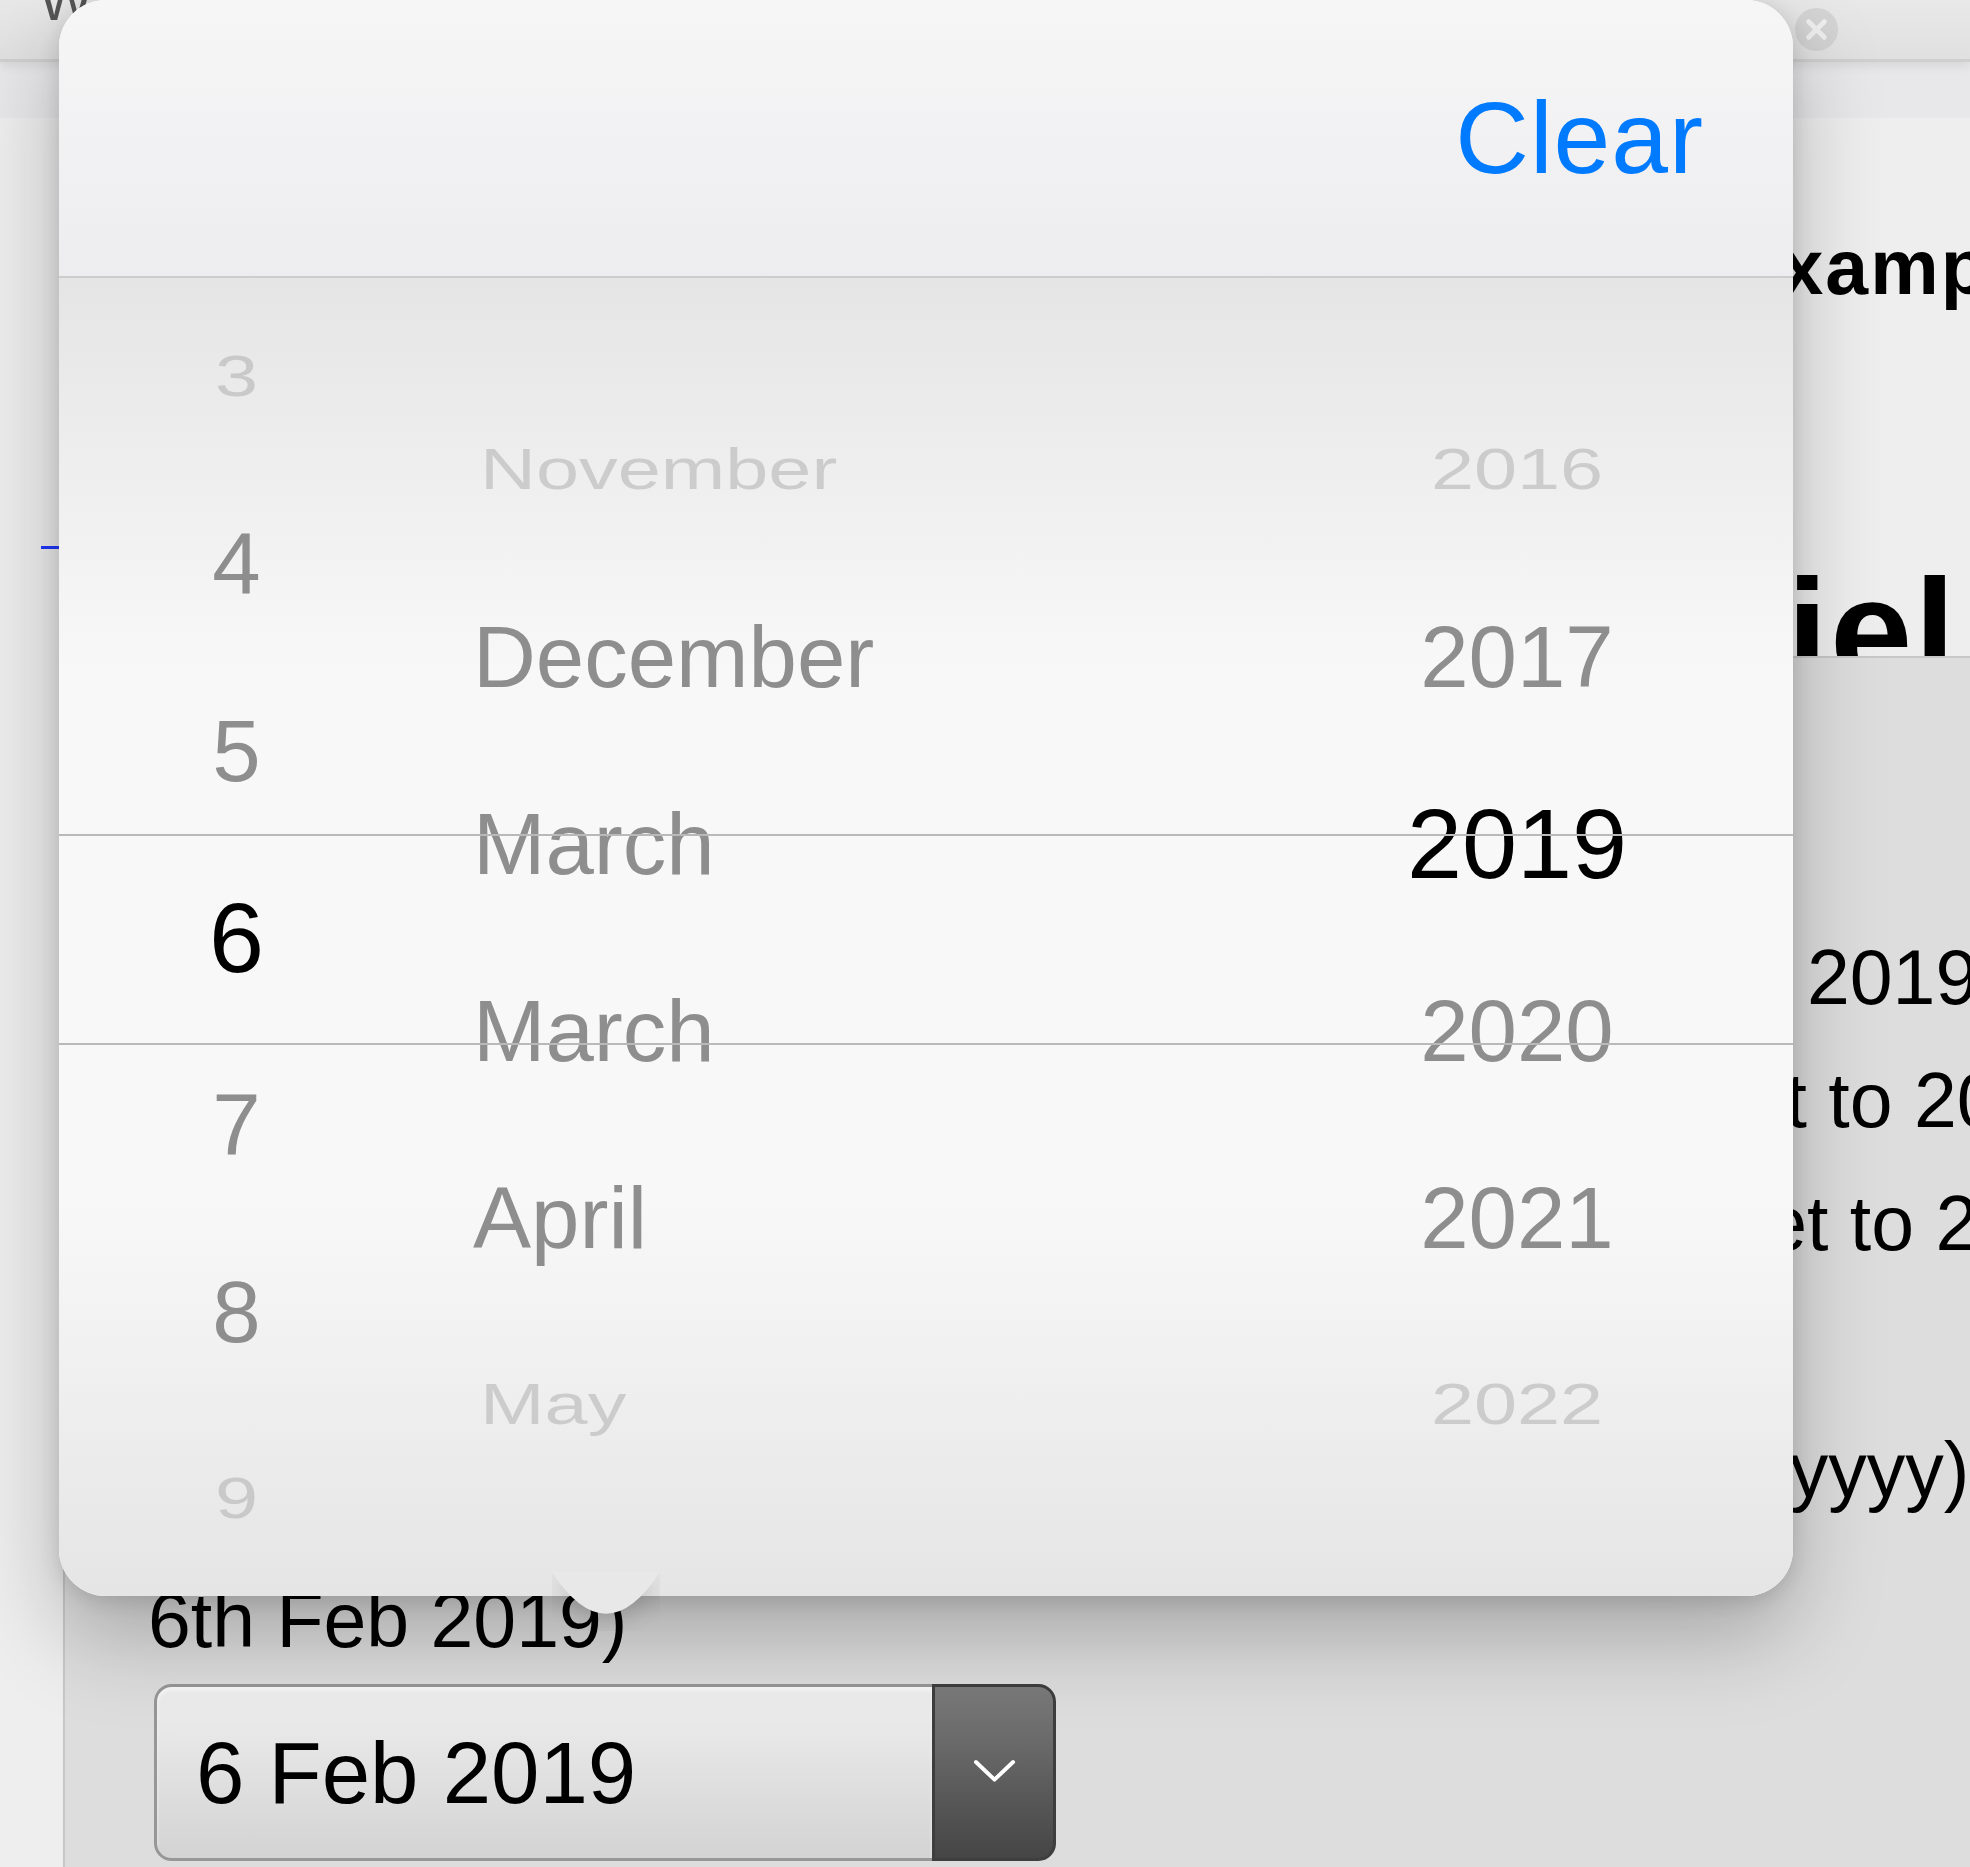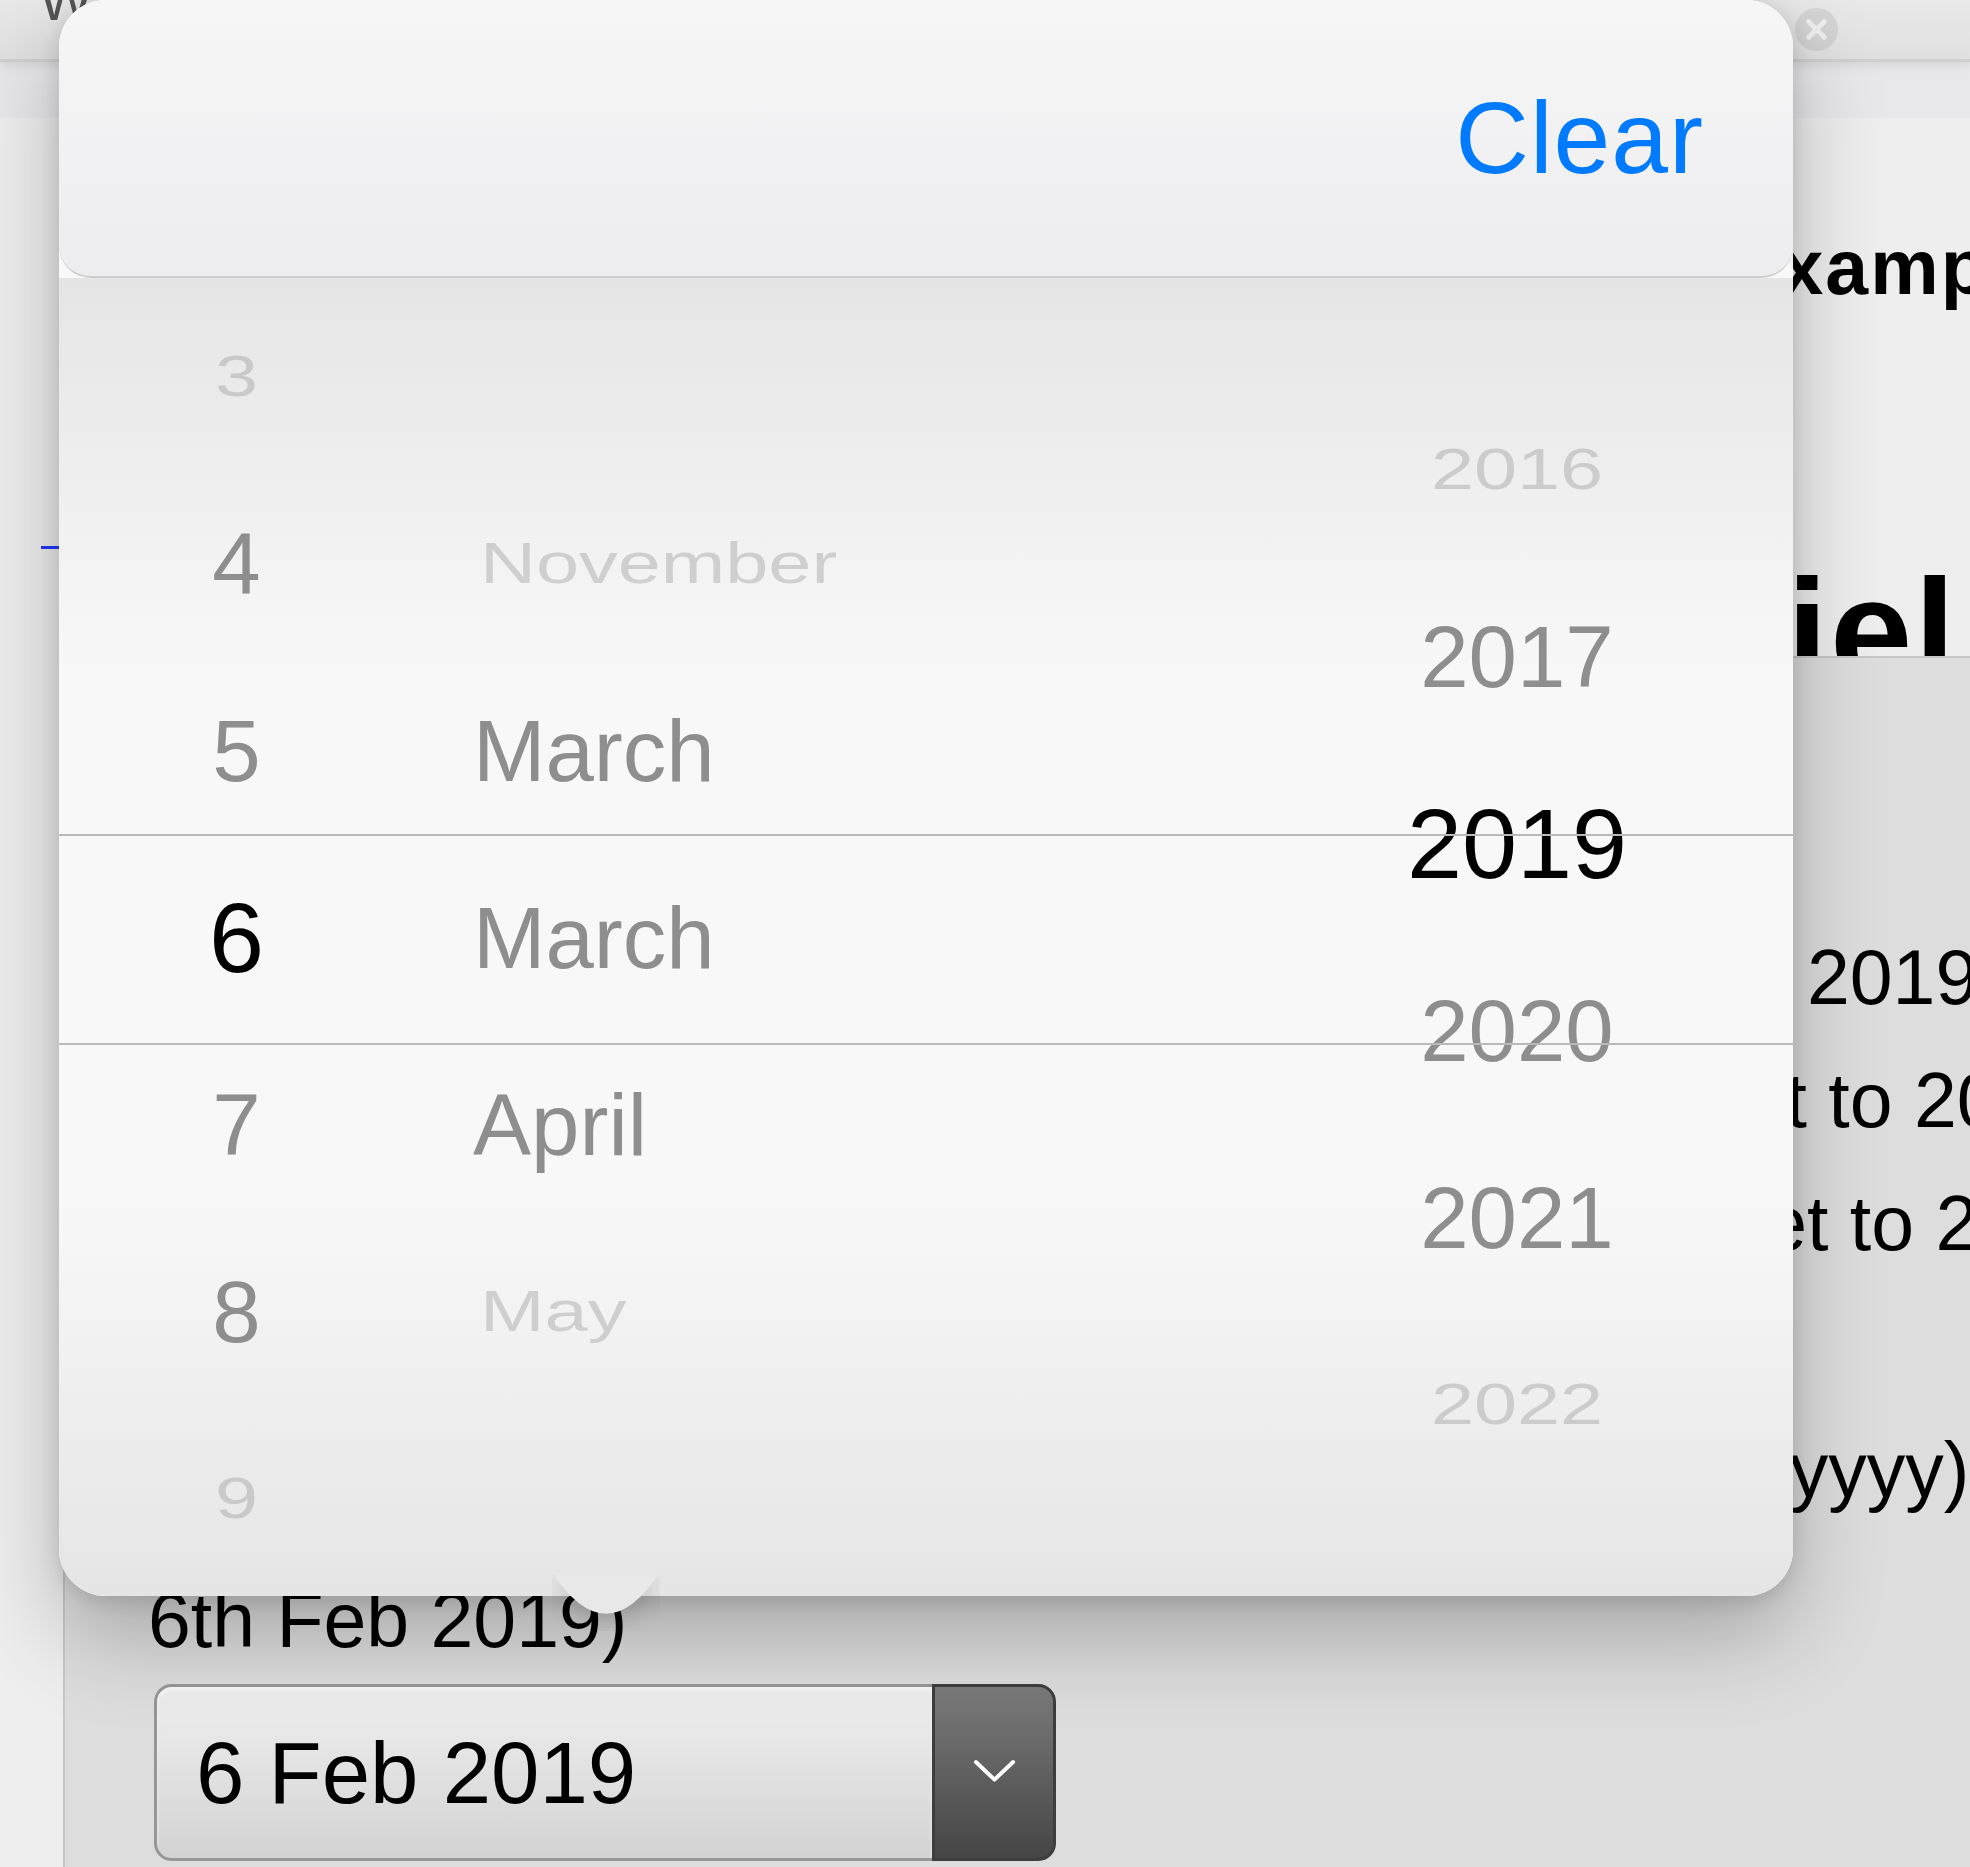--- a/index.html
+++ b/index.html
@@ -151,21 +151,20 @@
   }
 
   .picker-toolbar {
     height: 276px;
     border-bottom: 2px solid #cdcdcd;
     display: flex;
     justify-content: flex-end;
     align-items: center;
     padding: 0 89px;
     background: linear-gradient(#f6f6f7, #ededef);
-    border-radius: 32px;
   }
   .picker-clear {
     font-size: 102px;
     color: #007aff;
     font-weight: 400;
     letter-spacing: 1px;
   }
 
   .picker-wheels {
     position: relative;
@@ -309,20 +308,21 @@
         <div class="item">8</div>
         <div class="item fade1">9</div>
 
       </div>
     </div>
 
     <div class="wheel wheel-month">
       <div class="stack">
 
         <div class="item fade1">November</div>
+        <div class="item">December</div>
         <div class="item">March</div>
         <div class="item">March</div>
         <div class="item">April</div>
         <div class="item fade1">May</div>
 
       </div>
     </div>
 
     <div class="wheel wheel-year">
       <div class="stack">

